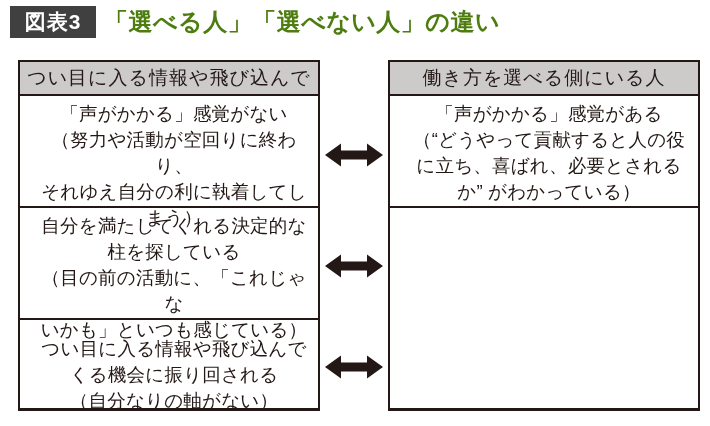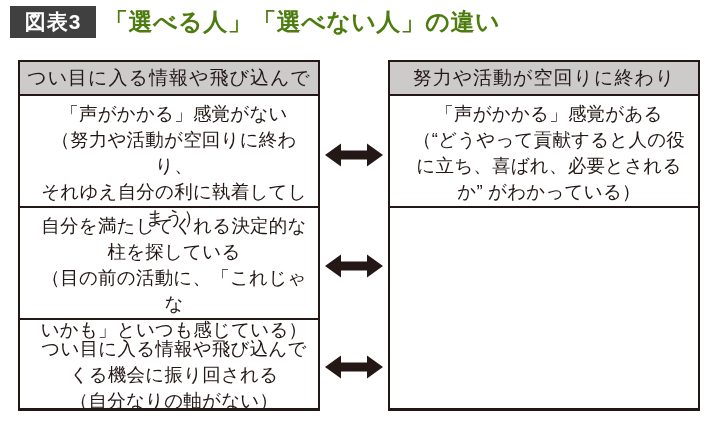--- a/index.html
+++ b/index.html
@@ -69,21 +69,21 @@
   <div class="cell r2">自分を満たしてくれる決定的な
 柱を探している
 （目の前の活動に、「これじゃな
 いかも」といつも感じている）</div>
   <div class="cell r3">つい目に入る情報や飛び込んで
 くる機会に振り回される
 （自分なりの軸がない）</div>
 </div>
 
 <div class="col col-right">
-  <div class="col-header">努力や活動が空回りに終わり</div>
+  <div class="col-header">働き方を選べる側にいる人</div>
   <div class="cell r1">「声がかかる」感覚がある
 （“どうやって貢献すると人の役
 に立ち、喜ばれ、必要とされる
 か” がわかっている）</div>
 </div>
 
 <div class="arrow a1">
   <svg viewBox="0 0 58 26" xmlns="http://www.w3.org/2000/svg" aria-hidden="true">
     <path d="M0,13 L16,1.5 L16,8.5 L42,8.5 L42,1.5 L58,13 L42,24.5 L42,17.5 L16,17.5 L16,24.5 Z" fill="#231815"></path>
   </svg>

